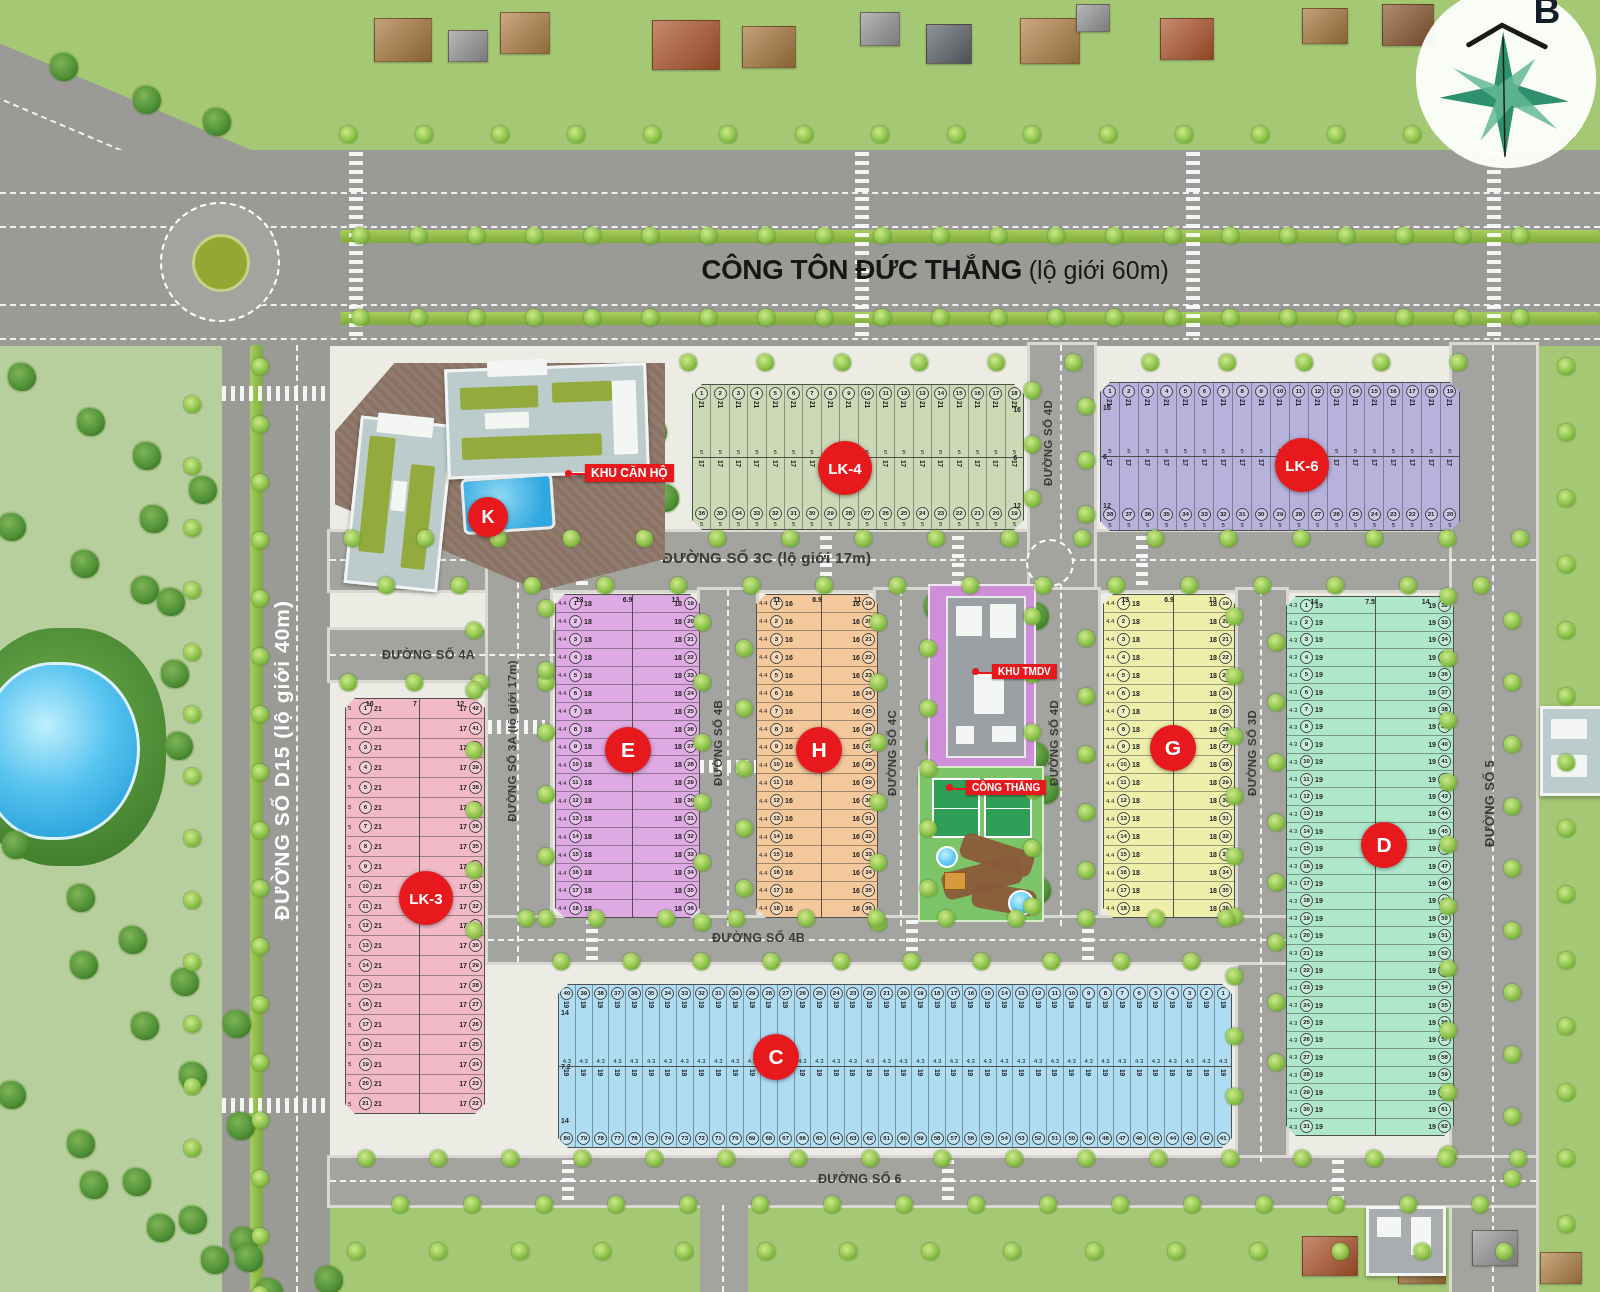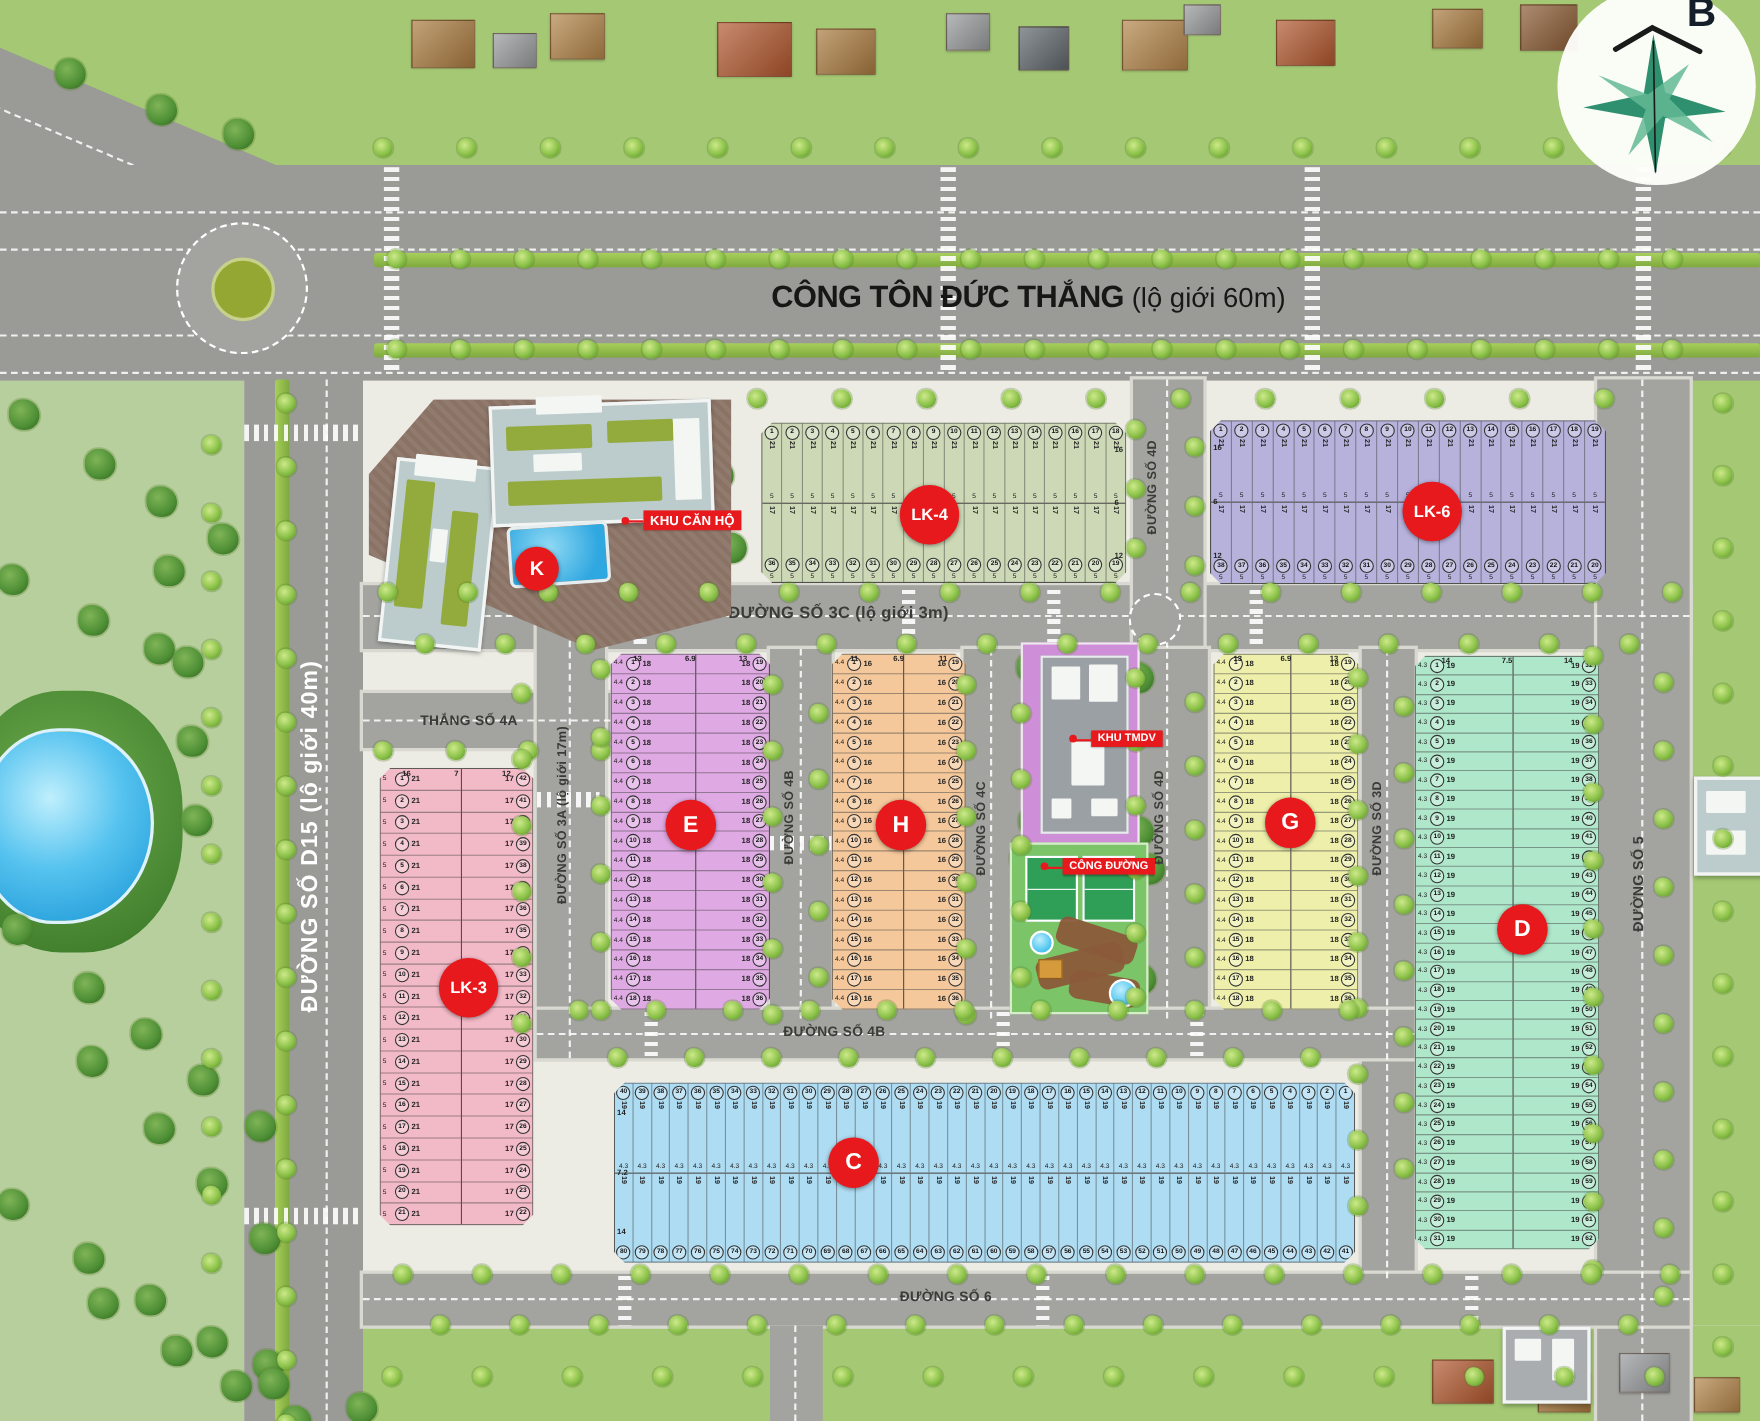--- a/index.html
+++ b/index.html
@@ -2367,22 +2367,22 @@
       <div class="tree park" style="left: 1031px; top: 776px;"></div>
       <div class="tree park" style="left: 1008px; top: 811px;"></div>
       <div class="tree park" style="left: 1023px; top: 876px;"></div>
       <div class="tree park" style="left: 920px; top: 871px;"></div>
     </div>
 
   <div class="tdt-label">
     <span class="nm">CÔNG TÔN ĐỨC THẮNG</span><span class="sx"> (lộ giới 60m)</span>
   </div>
   <div class="d15-label">ĐƯỜNG SỐ D15 (lộ giới 40m)</div>
-  <div class="rlabel" style="left:662px;top:549px;font-size:15px;">ĐƯỜNG SỐ 3C (lộ giới 3m)</div>
-  <div class="rlabel" style="left:382px;top:648px;font-size:12.5px;">THẮNG SỐ 4A</div>
+  <div class="rlabel" style="left:662px;top:549px;font-size:15px;">ĐƯỜNG SỐ 3C (lộ giới 17m)</div>
+  <div class="rlabel" style="left:382px;top:648px;font-size:12.5px;">ĐƯỜNG SỐ 4A</div>
   <div class="rlabel v" style="left:506px;top:660px;font-size:11.5px;">ĐƯỜNG SỐ 3A (lộ giới 17m)</div>
   <div class="rlabel v" style="left:712px;top:700px;font-size:11.5px;">ĐƯỜNG SỐ 4B</div>
   <div class="rlabel v" style="left:886px;top:710px;font-size:11.5px;">ĐƯỜNG SỐ 4C</div>
   <div class="rlabel v" style="left:1042px;top:400px;font-size:11.5px;">ĐƯỜNG SỐ 4D</div>
   <div class="rlabel v" style="left:1048px;top:700px;font-size:11.5px;">ĐƯỜNG SỐ 4D</div>
   <div class="rlabel v" style="left:1246px;top:710px;font-size:11.5px;">ĐƯỜNG SỐ 3D</div>
   <div class="rlabel v" style="left:1482px;top:760px;font-size:13px;">ĐƯỜNG SỐ 5</div>
   <div class="rlabel" style="left:712px;top:931px;font-size:12.5px;">ĐƯỜNG SỐ 4B</div>
   <div class="rlabel" style="left:818px;top:1172px;font-size:12.5px;">ĐƯỜNG SỐ 6</div>
 
@@ -2391,21 +2391,21 @@
   <div class="badge lk" style="left:818px;top:441px;">LK-4</div>
   <div class="badge lk" style="left:1275px;top:438px;">LK-6</div>
   <div class="badge letter" style="left:605px;top:727px;">E</div>
   <div class="badge letter" style="left:796px;top:727px;">H</div>
   <div class="badge letter" style="left:1150px;top:725px;">G</div>
   <div class="badge letter" style="left:1361px;top:822px;">D</div>
   <div class="badge letter" style="left:753px;top:1034px;">C</div>
 
   <div class="tag" style="left:585px;top:464px;font-size:12px;">KHU CĂN HỘ</div>
   <div class="tag" style="left:992px;top:664px;font-size:10px;">KHU TMDV</div>
-  <div class="tag" style="left:966px;top:780px;font-size:10px;">CÔNG ĐƯỜNG</div>
+  <div class="tag" style="left:966px;top:780px;font-size:10px;">CÔNG THẮNG</div>
 
   <svg class="compass" style="left:1408px;top:-22px;width:196px;height:210px;" viewBox="0 0 200 210">
     <circle cx="100" cy="100" r="92" fill="#fdfdfa" opacity="0.97"></circle>
     <polygon points="97,52 108,106 164,124 108,130 99,182 88,130 32,120 88,108" fill="#2f9070"></polygon>
     <polygon points="130,80 112,112 152,152 106,128 74,164 90,122 46,90 92,108" fill="#63b894" opacity="0.85"></polygon>
     <polyline points="62,66 96,46 140,68" fill="none" stroke="#1a1a1a" stroke-width="5" stroke-linecap="round"></polyline>
     <line x1="97" y1="58" x2="99" y2="180" stroke="#1a1a1a" stroke-width="1.5"></line>
     <text x="128" y="44" font-size="38" font-weight="bold" fill="#141e28" font-family="Liberation Sans, sans-serif">B</text>
   </svg>
 

